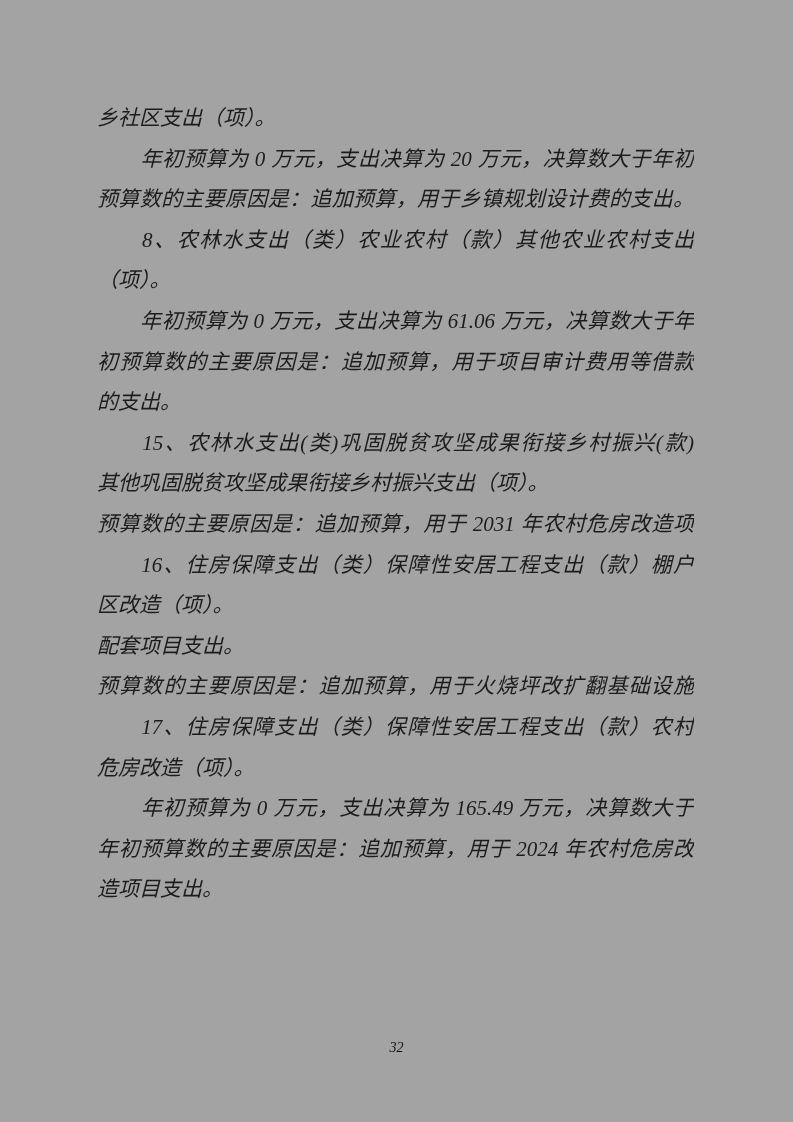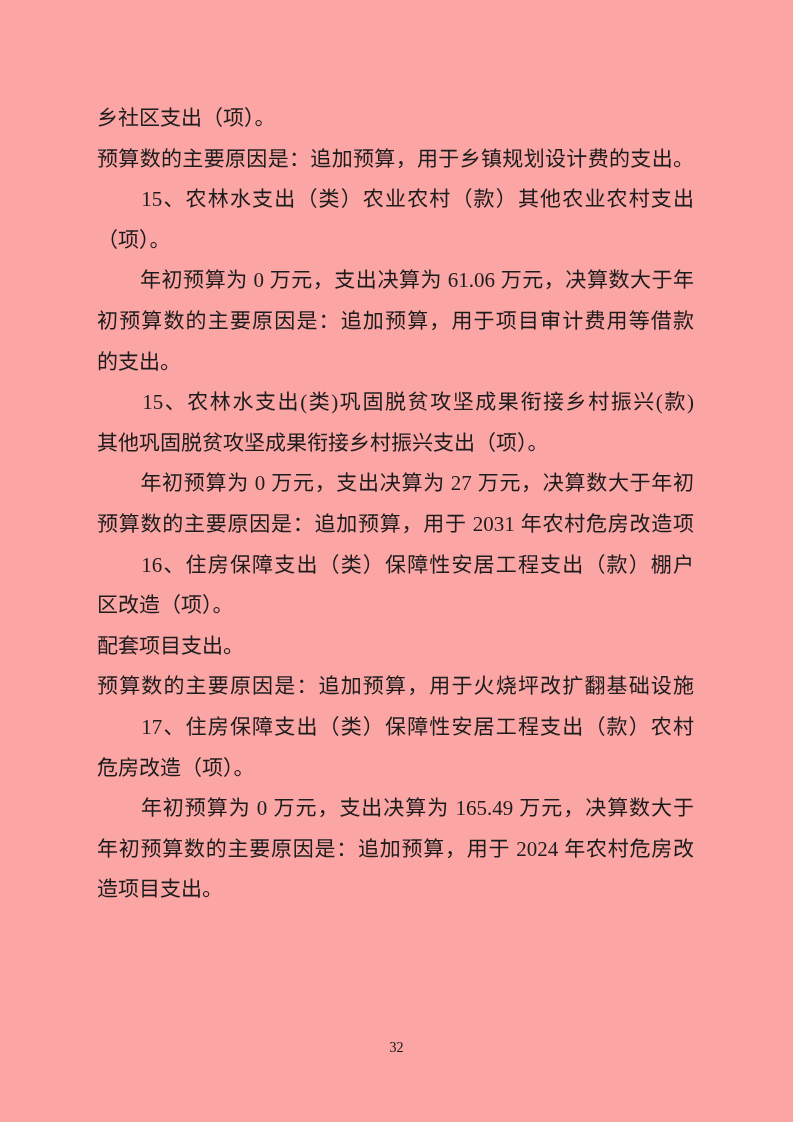--- a/index.html
+++ b/index.html
@@ -4,24 +4,25 @@
 <style>
   html, body {
     margin: 0;
     padding: 0;
     background: #e8e8e8;
   }
   .page {
     position: relative;
     width: 793px;
     height: 1122px;
-    background: #fca5a5;
+    background: #a3a3a3;
     overflow: hidden;
     font-family: "Liberation Serif", "DejaVu Serif", serif;
     color: #1c1c1c;
+    font-style: italic;
   }
   .text-block {
     position: absolute;
     left: 97px;
     top: 98px;
     width: 597px;
   }
   .line {
     font-size: 21px;
     height: 40.6px;
@@ -44,29 +45,29 @@
     font-size: 14px;
     color: #111111;
   }
 </style>
 </head>
 <body>
 
 <div class="page">
   <div class="text-block">
       <div class="line">乡社区支出（项）。</div>
+      <div class="line j">　　年初预算为 0 万元，支出决算为 20 万元，决算数大于年初</div>
       <div class="line j">预算数的主要原因是：追加预算，用于乡镇规划设计费的支出。</div>
-      <div class="line j">　　15、农林水支出（类）农业农村（款）其他农业农村支出</div>
+      <div class="line j">　　8、农林水支出（类）农业农村（款）其他农业农村支出</div>
       <div class="line">（项）。</div>
       <div class="line j">　　年初预算为 0 万元，支出决算为 61.06 万元，决算数大于年</div>
       <div class="line j">初预算数的主要原因是：追加预算，用于项目审计费用等借款</div>
       <div class="line">的支出。</div>
       <div class="line j">　　15、农林水支出(类)巩固脱贫攻坚成果衔接乡村振兴(款)</div>
       <div class="line">其他巩固脱贫攻坚成果衔接乡村振兴支出（项）。</div>
-      <div class="line j">　　年初预算为 0 万元，支出决算为 27 万元，决算数大于年初</div>
       <div class="line j">预算数的主要原因是：追加预算，用于 2031 年农村危房改造项</div>
       <div class="line j">　　16、住房保障支出（类）保障性安居工程支出（款）棚户</div>
       <div class="line">区改造（项）。</div>
       <div class="line">配套项目支出。</div>
       <div class="line j">预算数的主要原因是：追加预算，用于火烧坪改扩翻基础设施</div>
       <div class="line j">　　17、住房保障支出（类）保障性安居工程支出（款）农村</div>
       <div class="line">危房改造（项）。</div>
       <div class="line j">　　年初预算为 0 万元，支出决算为 165.49 万元，决算数大于</div>
       <div class="line j">年初预算数的主要原因是：追加预算，用于 2024 年农村危房改</div>
       <div class="line">造项目支出。</div>

